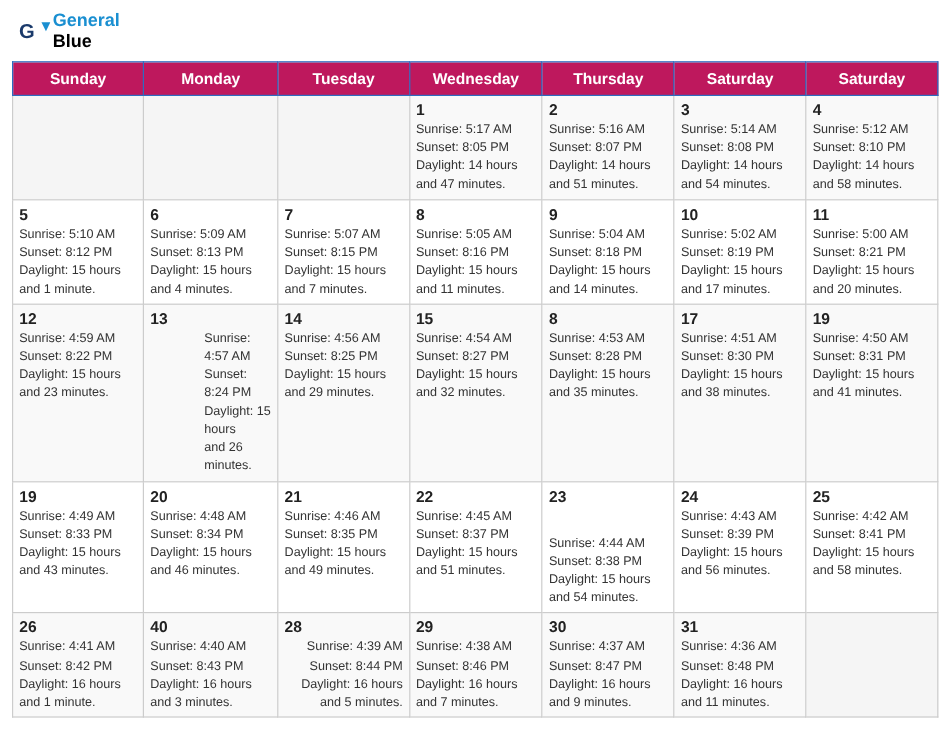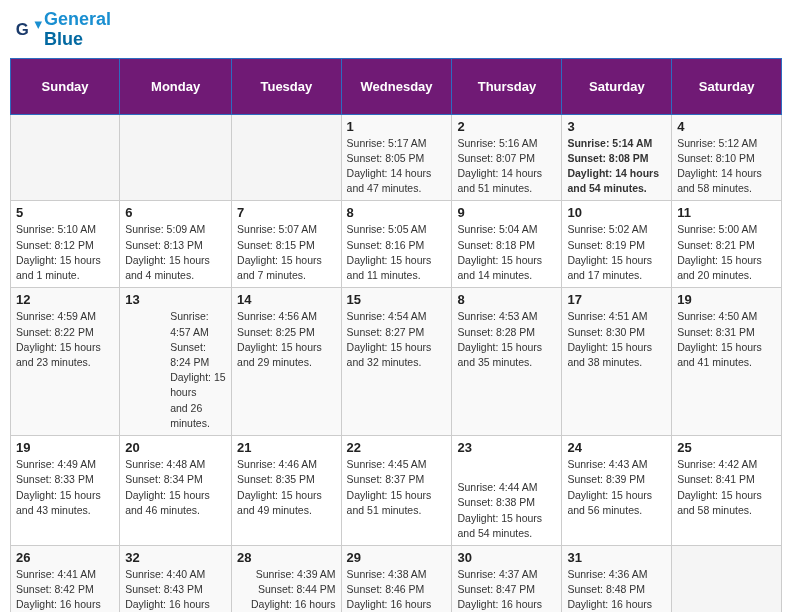--- a/index.html
+++ b/index.html
@@ -15,21 +15,21 @@
       justify-content: space-between;
       align-items: flex-start;
       margin-bottom: 8px;
       padding: 0 4px;
     }
     .logo {
       display: flex;
       align-items: center;
     }
     .logo-text {
-      font-size: 18px;
+      font-size: 15px;
       font-weight: bold;
       color: #1a3a6b;
       line-height: 1.1;
     }
     .logo-text span {
       color: #1a8fd1;
     }
     .logo-icon {
       width: 28px;
       height: 28px;
@@ -46,23 +46,23 @@
     .location-title {
       font-size: 16px;
       color: #444;
     }
     table {
       width: 100%;
       border-collapse: collapse;
       font-size: 11px;
     }
     thead tr th {
-      background-color: #701a75;
+      background-color: #be185d;
       color: #fff;
-      padding: 20px 4px;
+      padding: 6px 4px;
       text-align: center;
       font-size: 13px;
       font-weight: bold;
       border: 1px solid #2d6cc0;
     }
     tbody tr td {
       border: 1px solid #ccc;
       vertical-align: top;
       padding: 4px 5px;
       width: 113px;
@@ -91,21 +91,21 @@
 <body>
 
 <div class="header">
   <div class="logo">
     <svg class="logo-icon" viewBox="0 0 30 30">
       <text x="2" y="20" font-size="18" font-weight="bold" fill="#1a3a6b">G</text>
       <polygon points="22,6 30,6 26,14" fill="#1a8fd1"></polygon>
     </svg>
     <div>
       <div class="logo-text">
-        <span>General</span><br><span style="color:#0369a1">Blue</span>
+        <span>General</span><br><span style="color:#000000">Blue</span>
       </div>
     </div>
   </div>
   <div class="title-block">
     <div class="month-title"></div>
     <div class="location-title"></div>
   </div>
 </div>
 
 <table>
@@ -134,21 +134,21 @@
         </td>
         <td>
           <div class="day-number">2</div>
           <div class="day-info" style="white-space: pre-line;">Sunrise: 5:16 AM
 Sunset: 8:07 PM
 Daylight: 14 hours
 and 51 minutes.</div>
         </td>
         <td>
           <div class="day-number">3</div>
-          <div class="day-info" style="white-space: pre-line; font-weight: bold;">Sunrise: 5:14 AM
+          <div class="day-info" style="white-space: pre-line;">Sunrise: 5:14 AM
 Sunset: 8:08 PM
 Daylight: 14 hours
 and 54 minutes.</div>
         </td>
         <td>
           <div class="day-number">4</div>
           <div class="day-info" style="white-space: pre-line;">Sunrise: 5:12 AM
 Sunset: 8:10 PM
 Daylight: 14 hours
 and 58 minutes.</div>
@@ -309,21 +309,21 @@
       </tr>
       <tr>
         <td>
           <div class="day-number">26</div>
           <div class="day-info" style="white-space: pre-line;">Sunrise: 4:41 AM
 Sunset: 8:42 PM
 Daylight: 16 hours
 and 1 minute.</div>
         </td>
         <td>
-          <div class="day-number">32</div>
+          <div class="day-number">40</div>
           <div class="day-info" style="white-space: pre-line;">Sunrise: 4:40 AM
 Sunset: 8:43 PM
 Daylight: 16 hours
 and 3 minutes.</div>
         </td>
         <td>
           <div class="day-number">28</div>
           <div class="day-info" style="white-space: pre-line; text-align: right;">Sunrise: 4:39 AM
 Sunset: 8:44 PM
 Daylight: 16 hours

